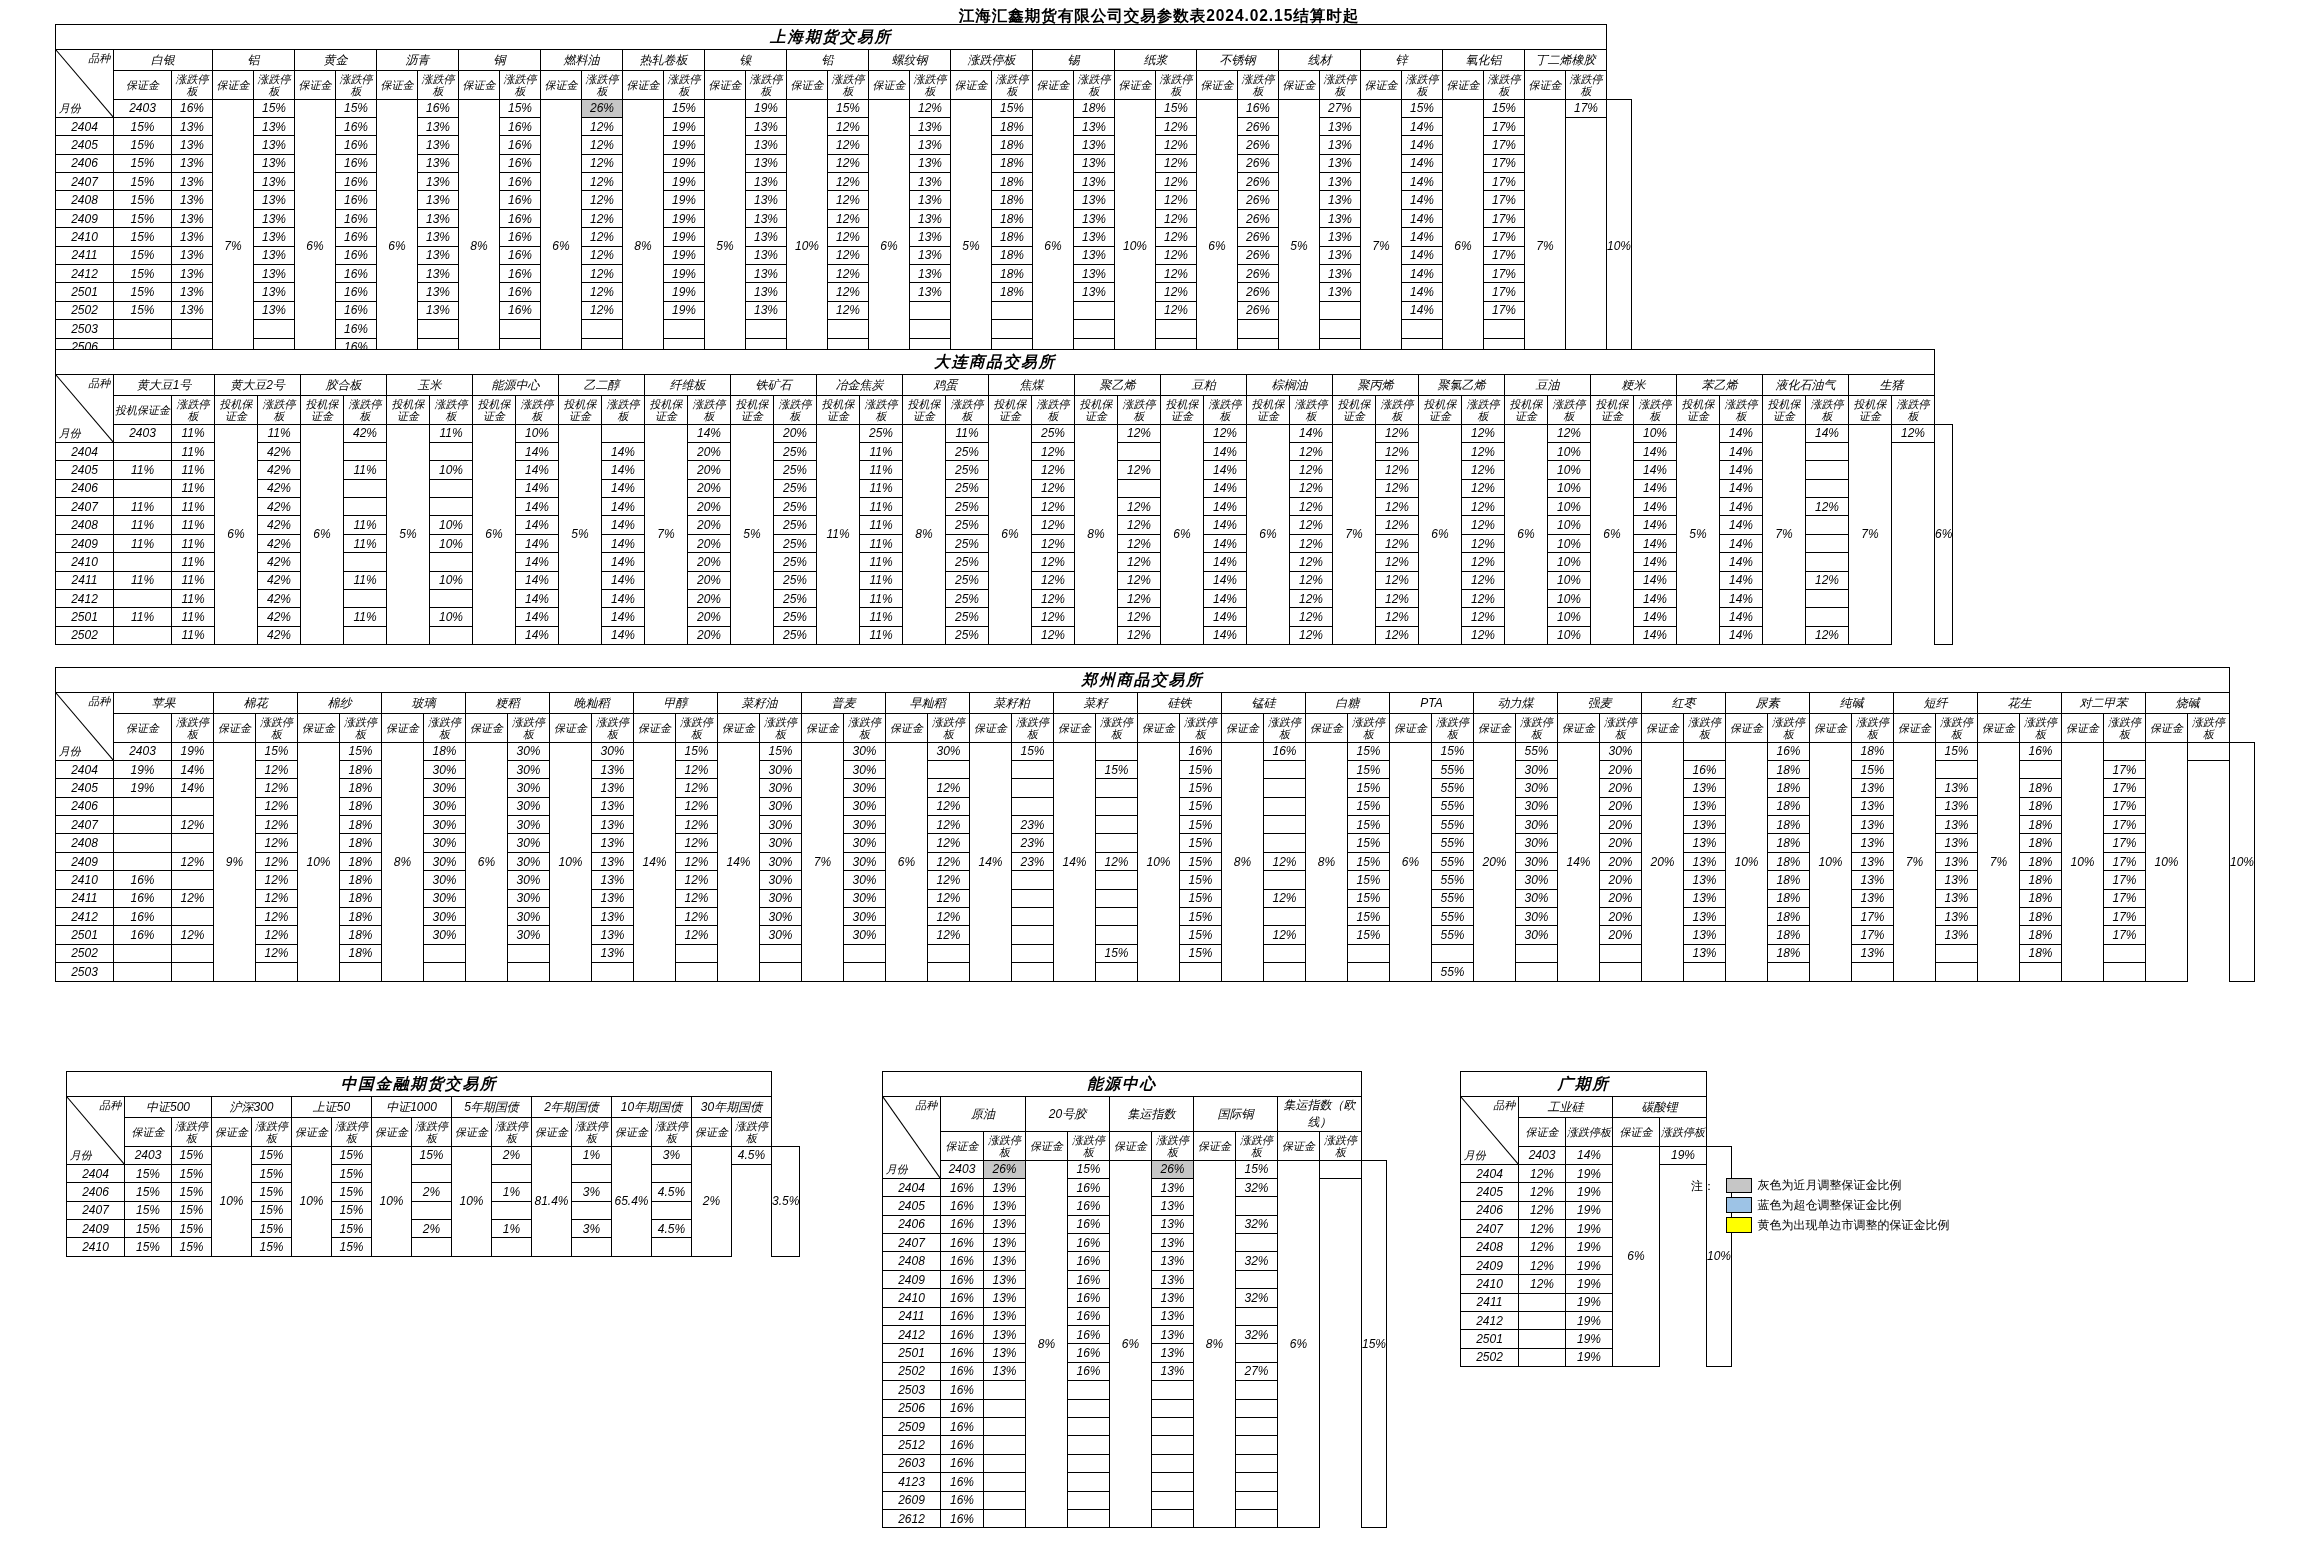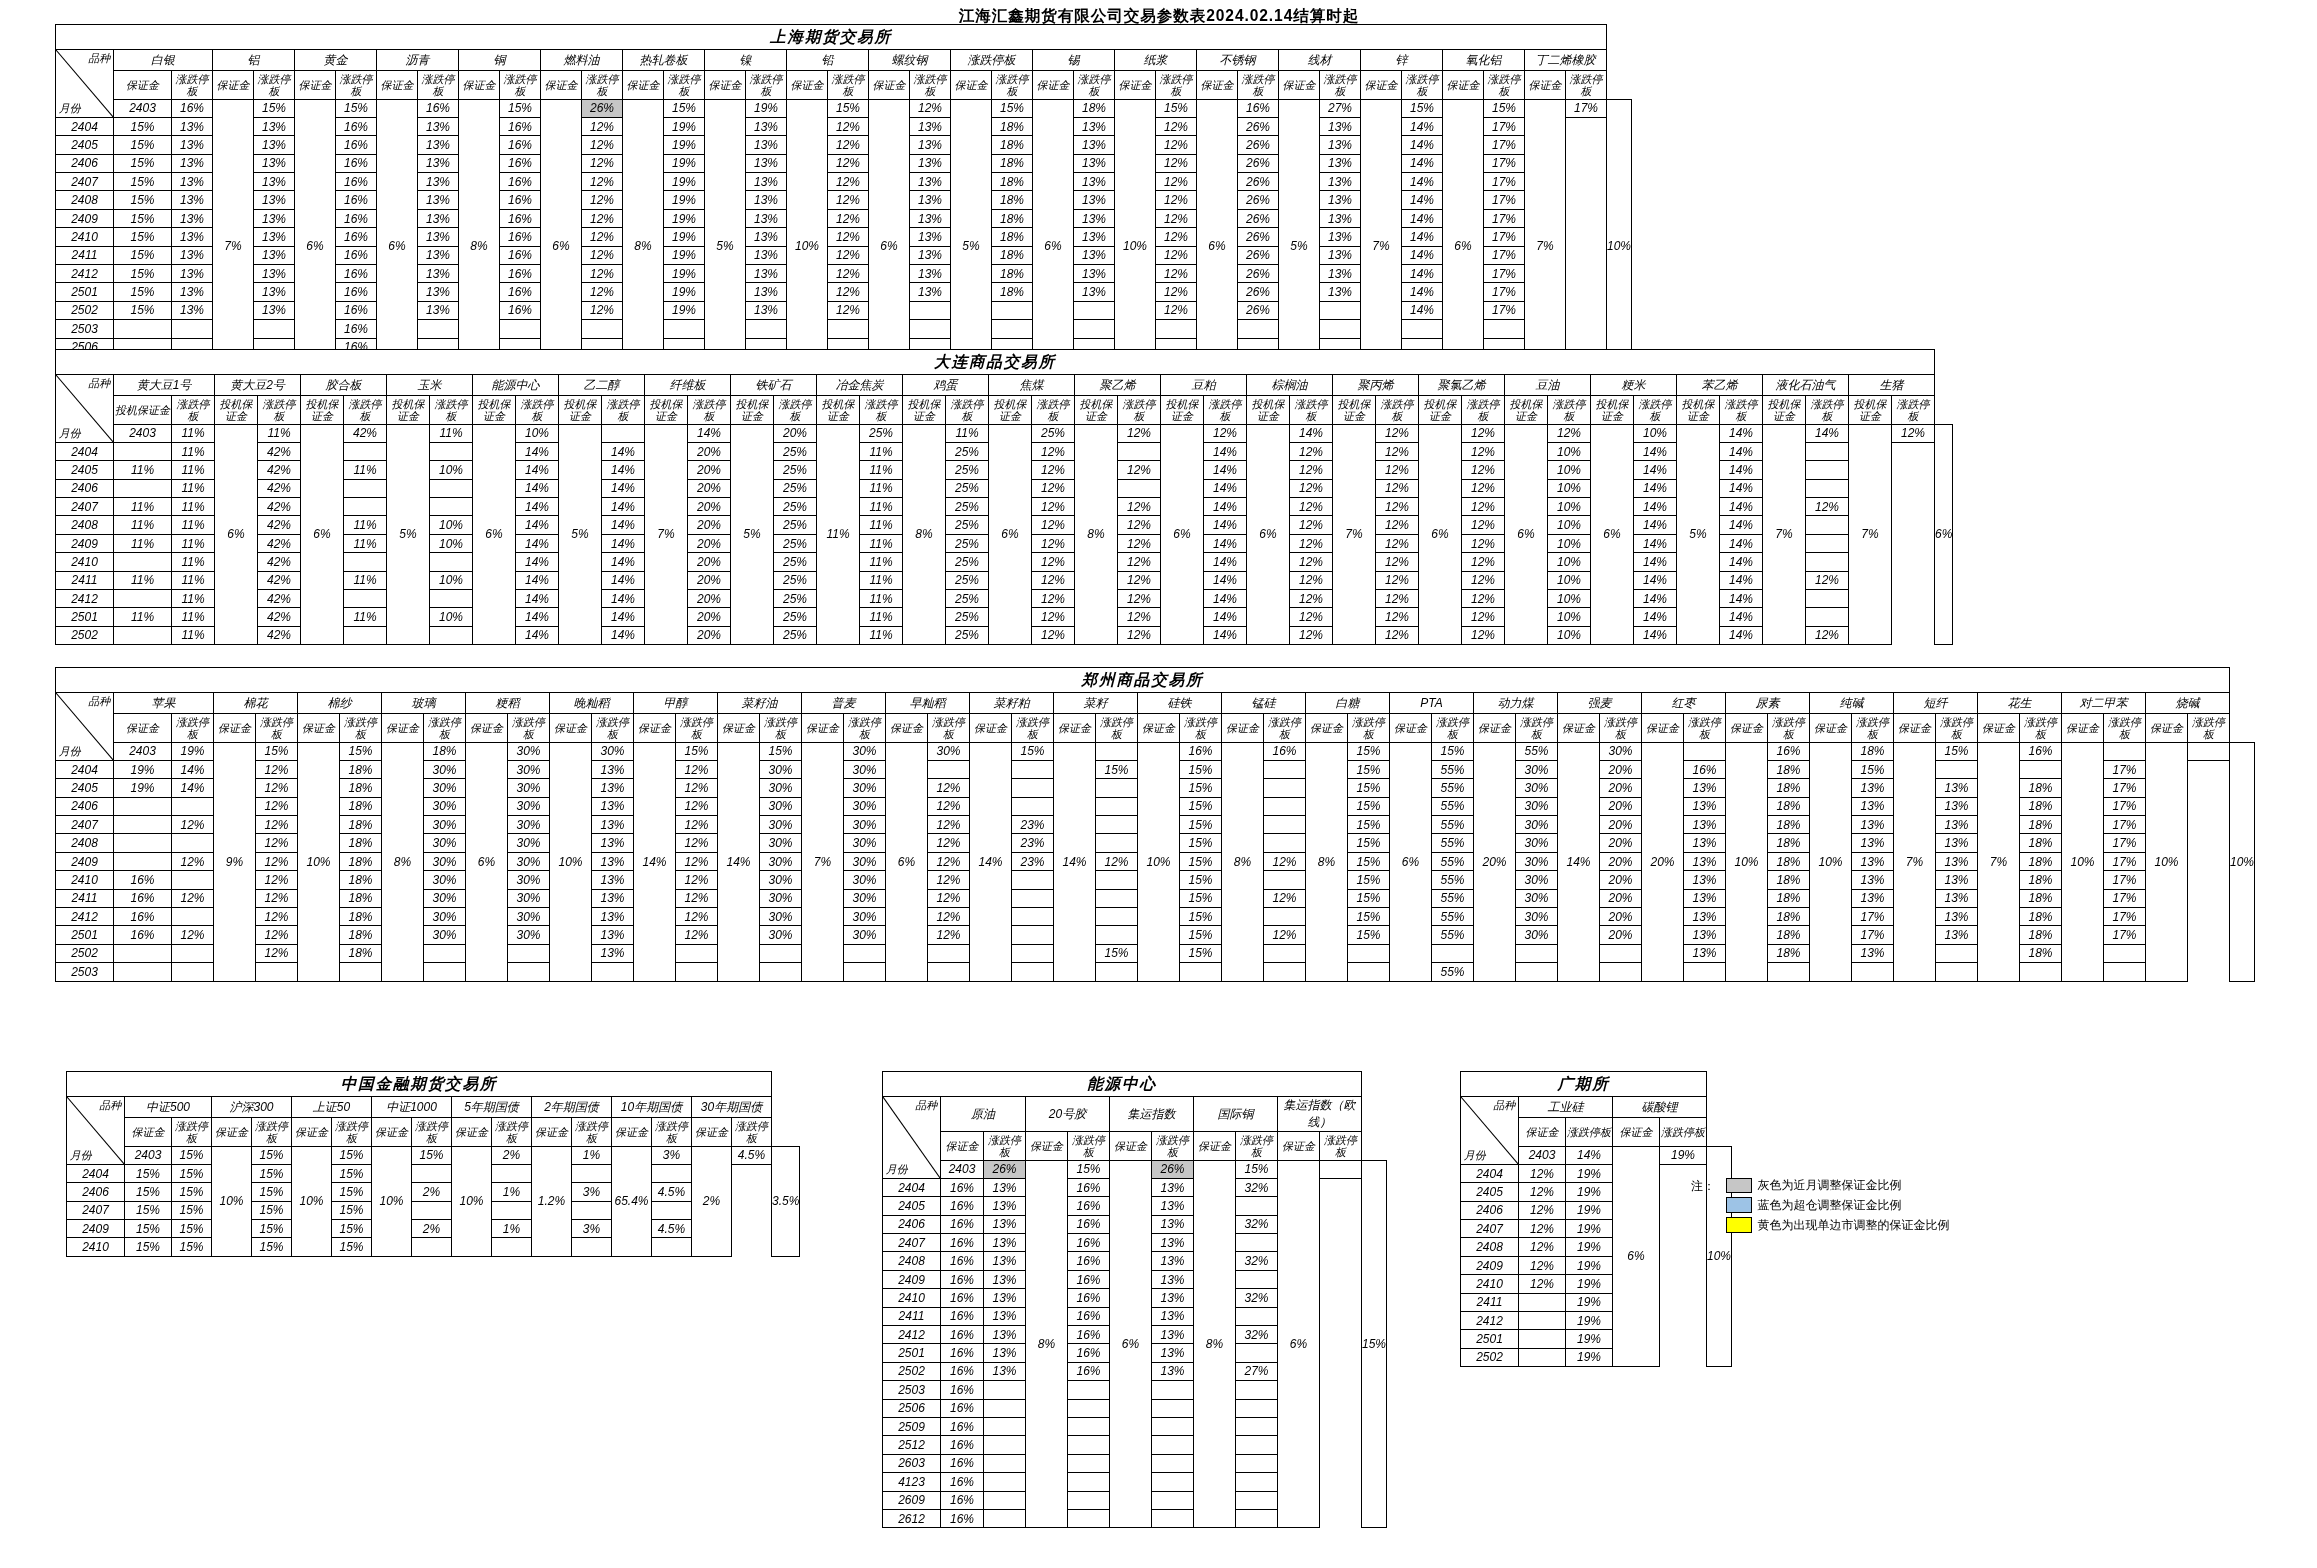--- a/index.html
+++ b/index.html
@@ -47,21 +47,21 @@
     position:absolute;
     font-size:12px;
   }
   .legend .row{display:flex;align-items:center;margin-bottom:2.8px;}
   .legend .sw{width:24px;height:13.8px;border:0.9px solid #000;margin-right:5.5px;}
   .legend .note{position:absolute;left:-35px;top:0.9px;}
 </style>
 </head>
 <body>
 
-<div class="doc-title">江海汇鑫期货有限公司交易参数表2024.02.14结算时起</div>
+<div class="doc-title">江海汇鑫期货有限公司交易参数表2024.02.15结算时起</div>
 
 <div id="sections-root">
     <div class="wrap" style="left:55px;top:24px;">
       <table>
         <tbody>
           <tr class="sec-title">
             <td colspan="37">上海期货交易所</td>
           </tr>
           <tr class="grp">
             <td class="corner" rowspan="3" style="width:57px;height:53px">
@@ -1406,21 +1406,21 @@
             <td style="width:46px">2403</td>
             <td>15%</td>
             <td rowspan="6">10%</td>
             <td>15%</td>
             <td rowspan="6">10%</td>
             <td>15%</td>
             <td rowspan="6">10%</td>
             <td>15%</td>
             <td rowspan="6">10%</td>
             <td>2%</td>
-            <td rowspan="6">1.2%</td>
+            <td rowspan="6">81.4%</td>
             <td>1%</td>
             <td rowspan="6">65.4%</td>
             <td>3%</td>
             <td rowspan="6">2%</td>
             <td>4.5%</td>
             <td rowspan="6">3.5%</td>
           </tr>
           <tr>
             <td style="width:46px">2404</td>
             <td>15%</td>

